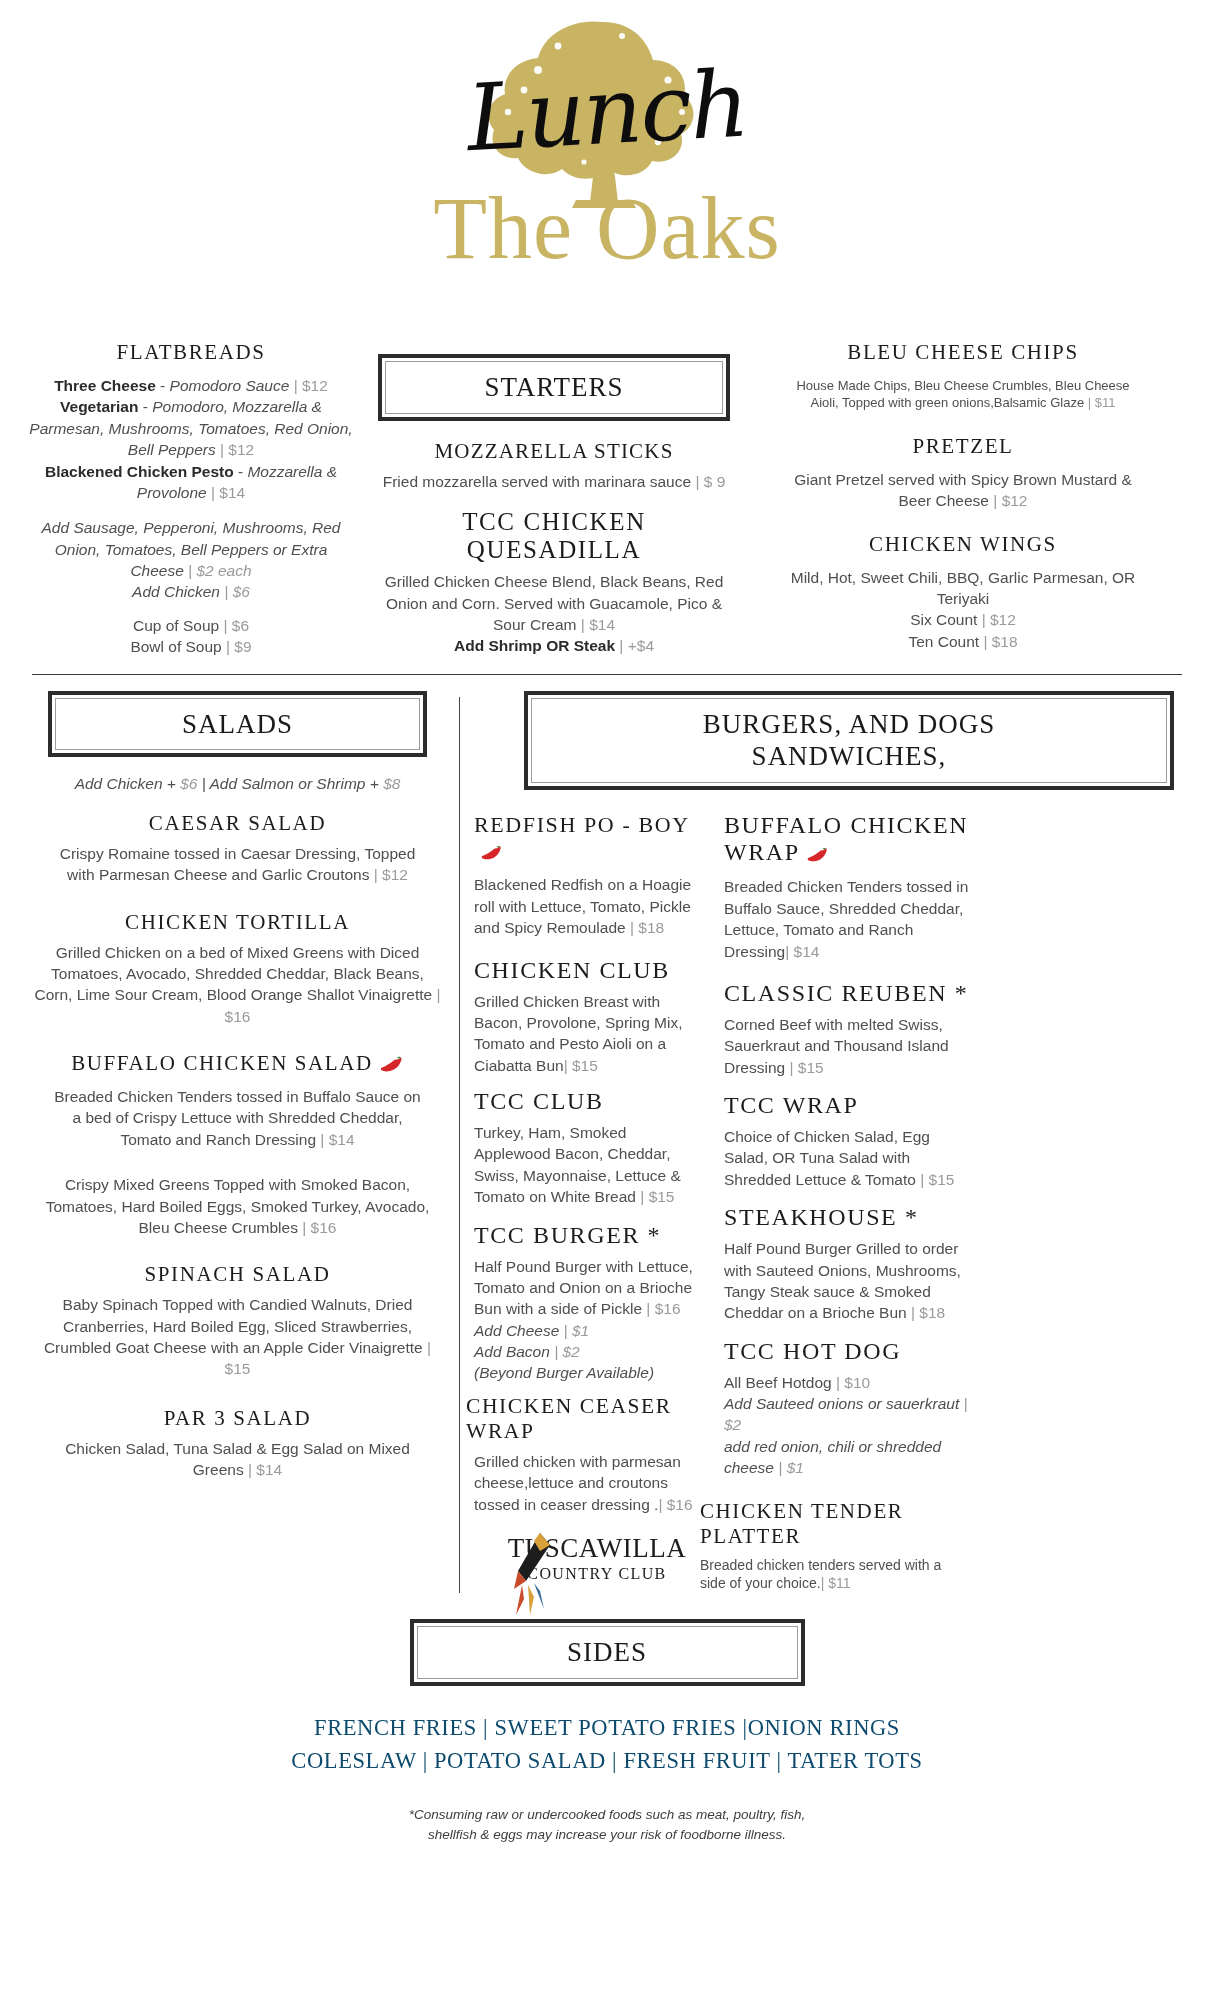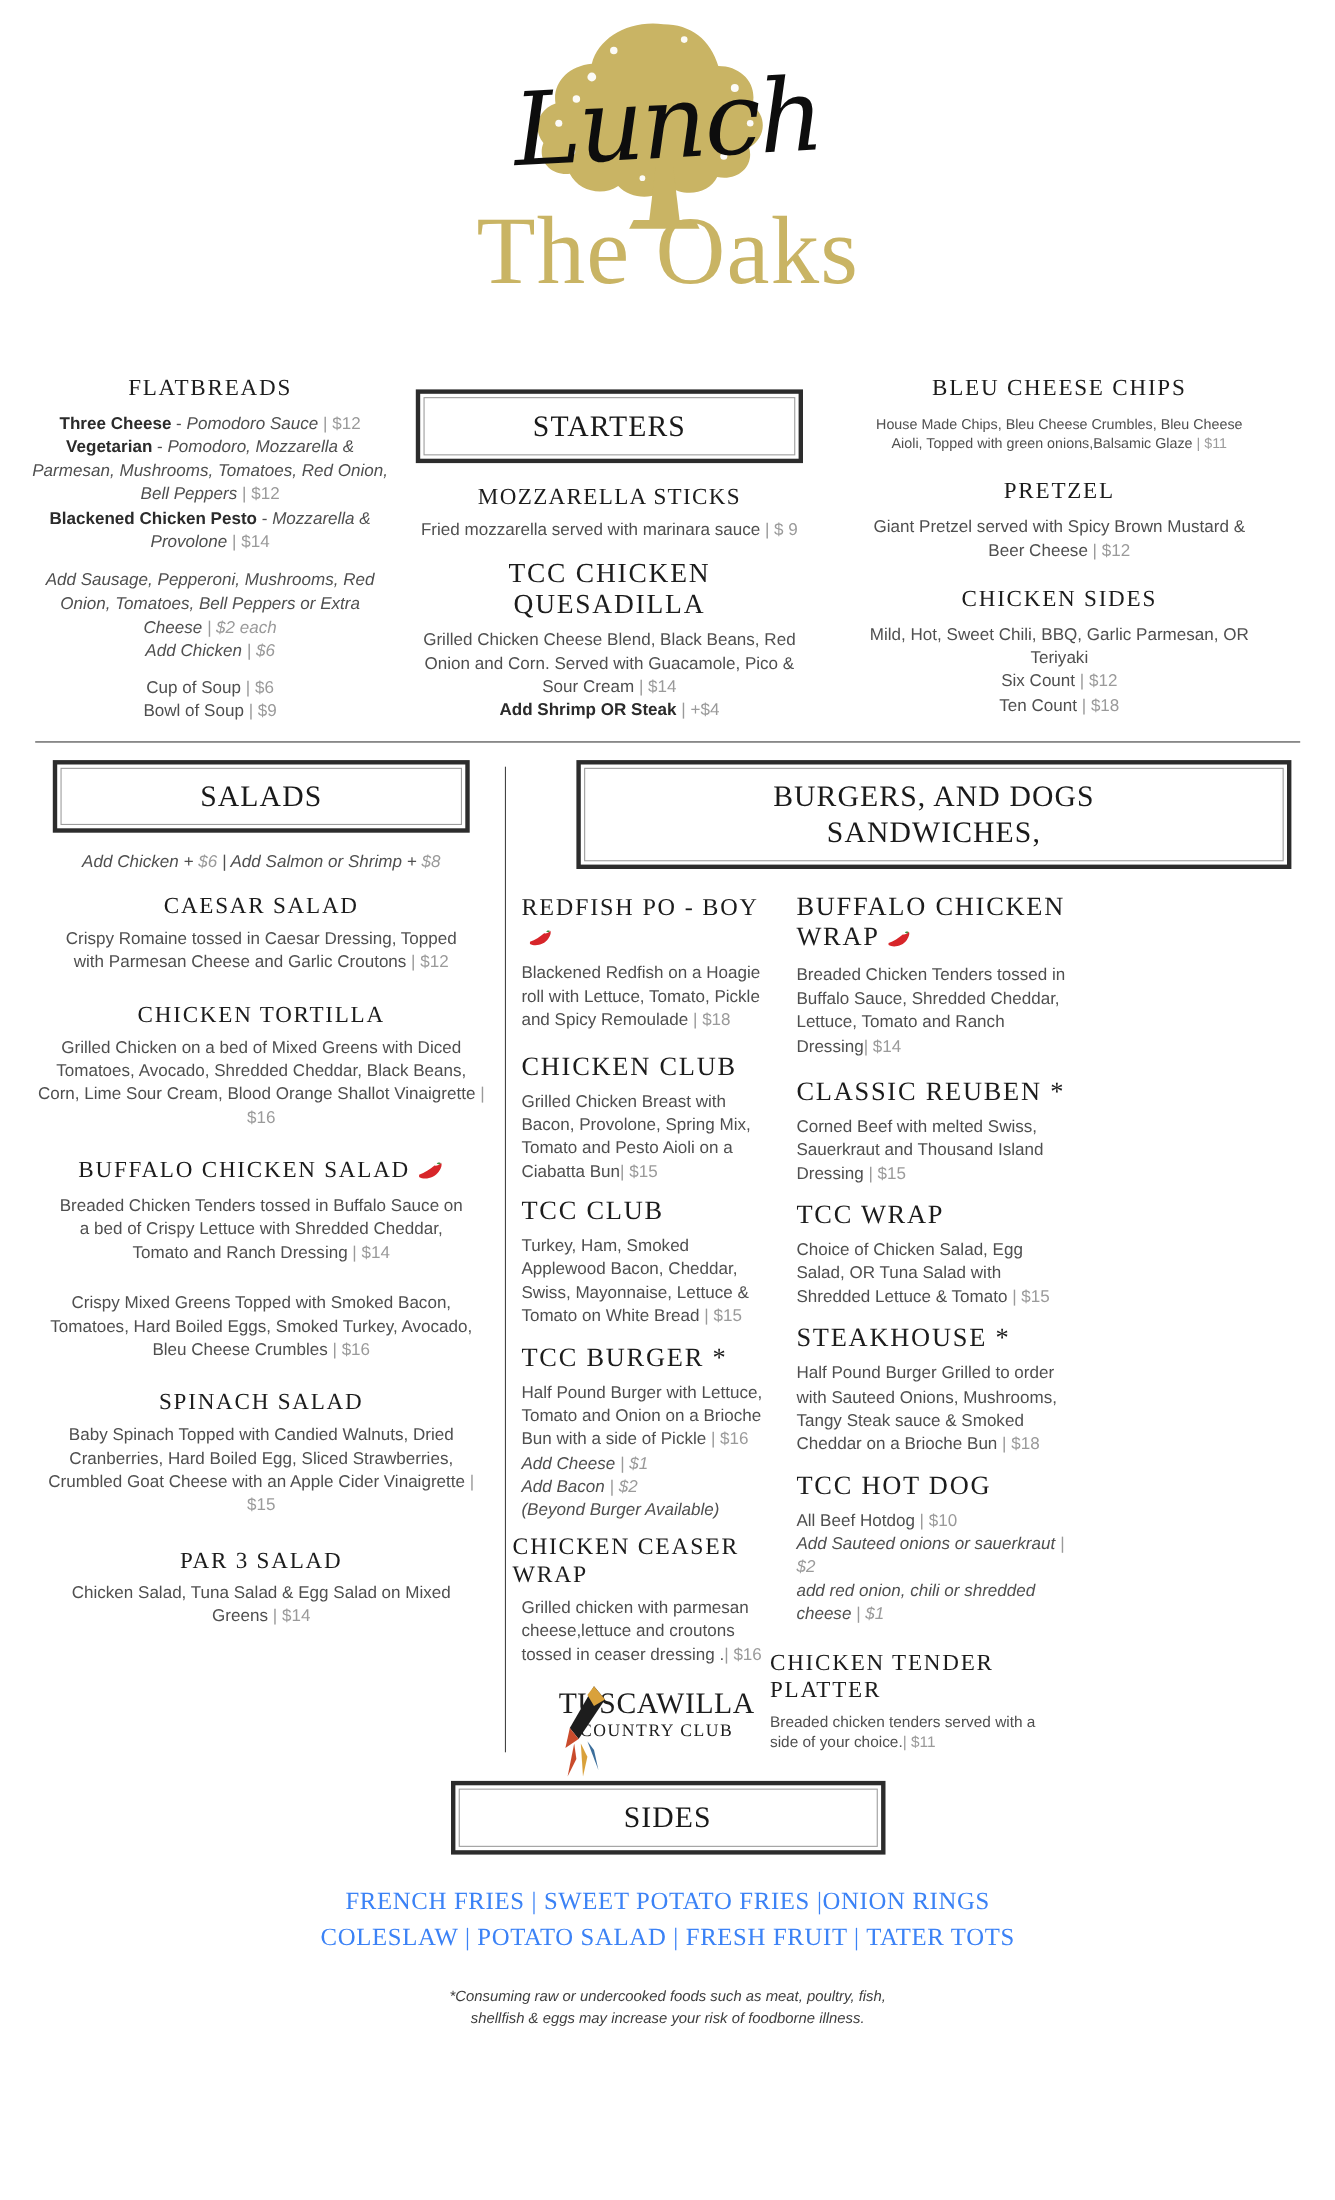--- a/index.html
+++ b/index.html
@@ -157,21 +157,21 @@
 
   
   .sides-wrap { margin-top: 26px; display: flex; justify-content: center; }
   .sides-box { width: 395px; }
   .sides-list {
     margin-top: 26px;
     text-align: center;
     font-family: "Liberation Serif", serif;
     font-size: 22.5px;
     letter-spacing: 0.6px;
-    color: #3b82f6;
+    color: #0c4a6e;
     line-height: 1.45;
   }
   .footnote {
     margin-top: 28px;
     text-align: center;
     font-size: 13.5px;
     font-style: italic;
     color: #3d3d3d;
     line-height: 1.45;
     padding-bottom: 20px;
@@ -276,21 +276,21 @@
     <div class="sec-title lg">BLEU CHEESE CHIPS</div>
     <div class="desc small" style="margin-top:12px;padding:0 14px;">
       <span>House Made Chips, Bleu Cheese Crumbles, Bleu Cheese Aioli,  Topped with green onions,Balsamic Glaze</span><span class="price"> | </span><span class="price">$11</span>
     </div>
 
     <div class="sec-title lg" style="margin-top:22px;">PRETZEL</div>
     <div class="desc" style="margin-top:10px;">
       <span>Giant Pretzel served with Spicy Brown Mustard &amp; Beer Cheese</span><span class="price"> | </span><span class="price">$12</span>
     </div>
 
-    <div class="sec-title lg" style="margin-top:20px;">CHICKEN SIDES</div>
+    <div class="sec-title lg" style="margin-top:20px;">CHICKEN WINGS</div>
     <div class="desc" style="margin-top:10px;">Mild, Hot, Sweet Chili, BBQ, Garlic Parmesan, OR Teriyaki</div>
     <div class="desc">
       <span>Six Count</span><span class="price"> | </span><span class="price">$12</span>
     </div>
     <div class="desc">
       <span>Ten Count</span><span class="price"> | </span><span class="price">$18</span>
     </div>
   </div>
 </div>
 

